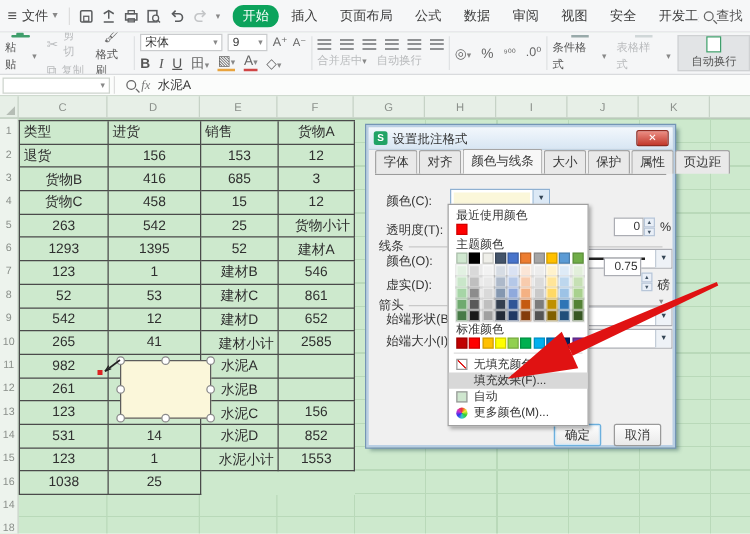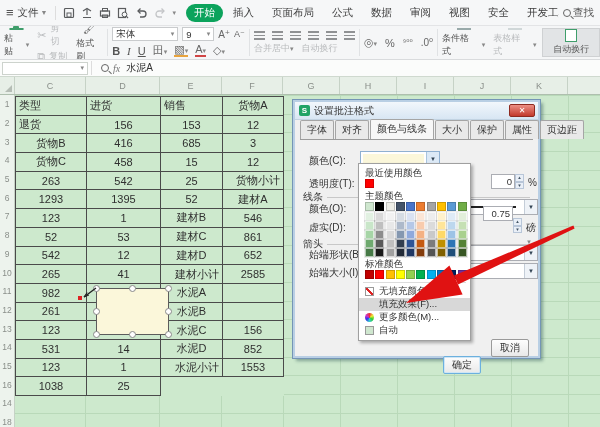--- a/index.html
+++ b/index.html
@@ -111,21 +111,21 @@
     display:flex;align-items:center;justify-content:center;font-size:6px;color:#345;}
   .creamfill{flex:1;height:10px;margin:0 2px;background:var(--comment);}
   .linefill{flex:1;height:1.6px;margin:0 8px;background:#222;}
   .spin{position:absolute;height:15px;background:#fff;border:1px solid #abadb3;display:flex;align-items:center;
     justify-content:flex-end;padding-right:2px;font-size:9.5px;}
   .updn{position:absolute;width:9px;height:15px;display:flex;flex-direction:column;}
   .updn i{flex:1;background:#e9eff7;border:1px solid #b8c6d8;font-size:4.5px;color:#456;
     display:flex;align-items:center;justify-content:center;font-style:normal;}
   .dbtn{position:absolute;width:38px;height:18px;background:linear-gradient(#fdfdfd,#e9e9e9);
     display:flex;align-items:center;justify-content:center;font-size:10px;border-radius:2px;}
-  .dbtn.ok{border:1px solid #6cb0de;box-shadow:0 0 0 1px #cfe6f5 inset;margin-top:17px;}
+  .dbtn.ok{border:1px solid #6cb0de;box-shadow:0 0 0 1px #cfe6f5 inset;}
   .dbtn.cancel{border:1px solid #9a9a9a;}
 
   
   .panel{position:absolute;left:358px;top:163px;width:113px;height:178px;background:#fff;
     border:1px solid #a0a0a0;box-shadow:2px 2px 3px rgba(0,0,0,.3);z-index:20;font-size:9.5px;color:#333;
     display:flex;flex-direction:column;padding:2px 0;}
   .plabel{padding:1px 6px;height:12px;line-height:11px;}
   .swrow{display:grid;grid-template-columns:repeat(10,9px);column-gap:1.3px;padding:0 6px;margin:1px 0;}
   .swgrid{display:grid;grid-template-columns:repeat(10,9px);column-gap:1.3px;row-gap:0;padding:0 6px;}
   .sw{width:9px;height:9px;border:1px solid rgba(0,0,0,.18);}
@@ -595,26 +595,26 @@
     <div class="psep"></div>
     <div class="pitem">
       <span class="nofill-ic"></span>
       <span>无填充颜色</span>
     </div>
     <div class="pitem hover">
       <span style="width:9px;"></span>
       <span>填充效果(F)...</span>
     </div>
     <div class="pitem">
+      <span class="auto-ic"></span>
+      <span>自动</span>
+    </div>
+    <div class="pitem">
       <span class="wheel-ic"></span>
       <span>更多颜色(M)...</span>
-    </div>
-    <div class="pitem">
-      <span class="auto-ic"></span>
-      <span>自动</span>
     </div>
   </div>
 
   <svg class="overlay" width="600" height="427">
     <polygon points="573.4,225.6 574.6,228.4 458,284.6 454,275.4" fill="#e01212"></polygon>
     <polygon points="406,303 462.6,294.6 449.4,265.4" fill="#e01212"></polygon>
   </svg>
 
 </div>
 

